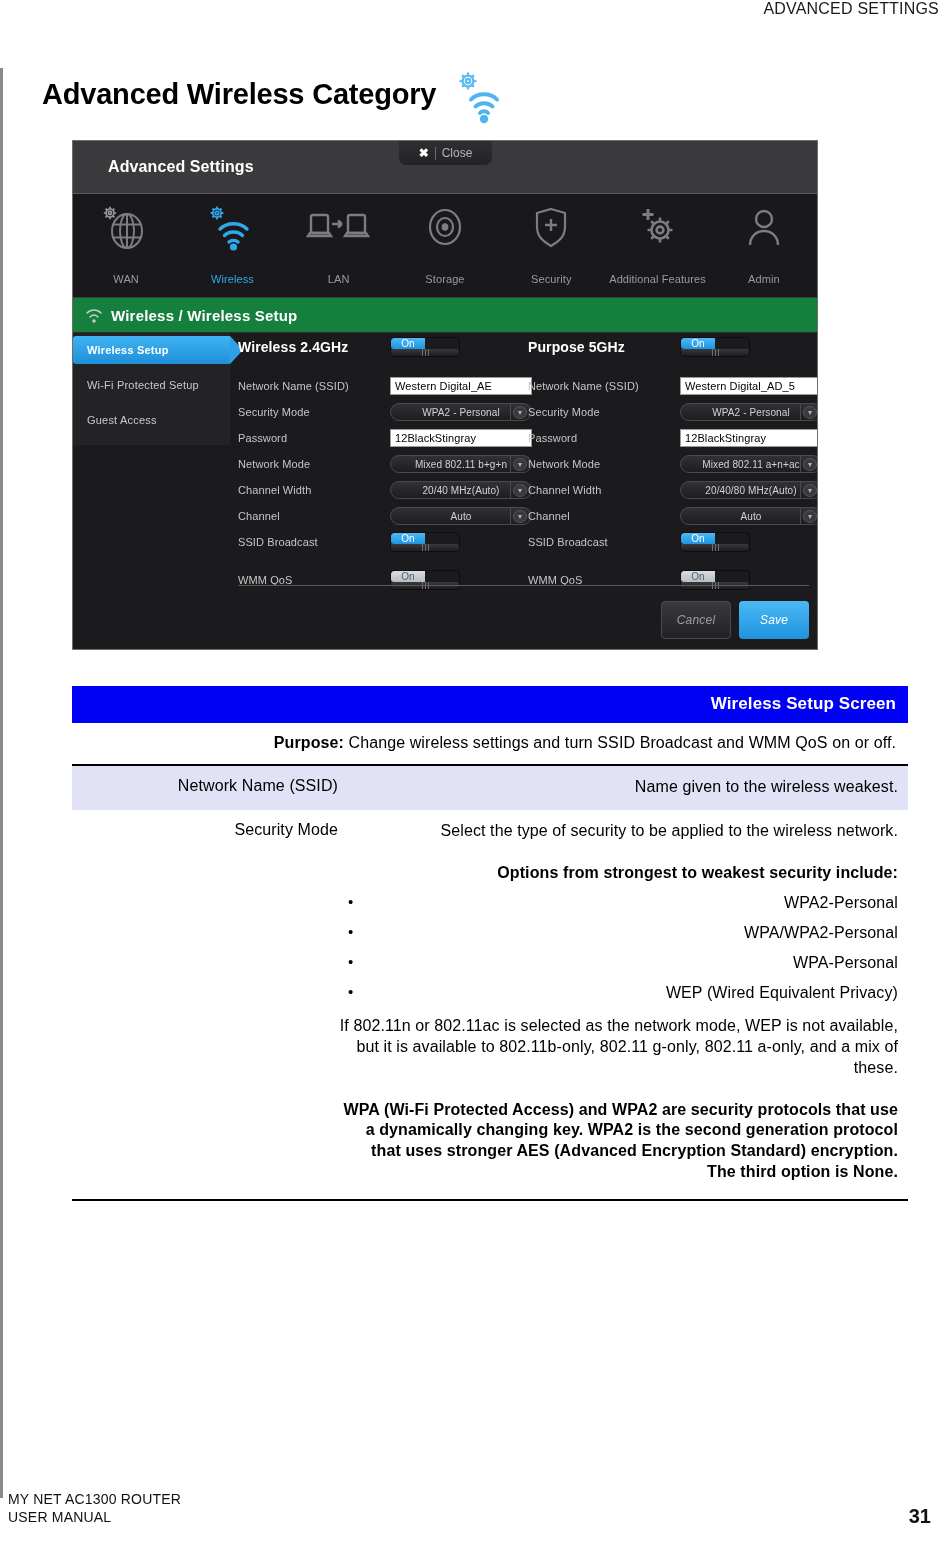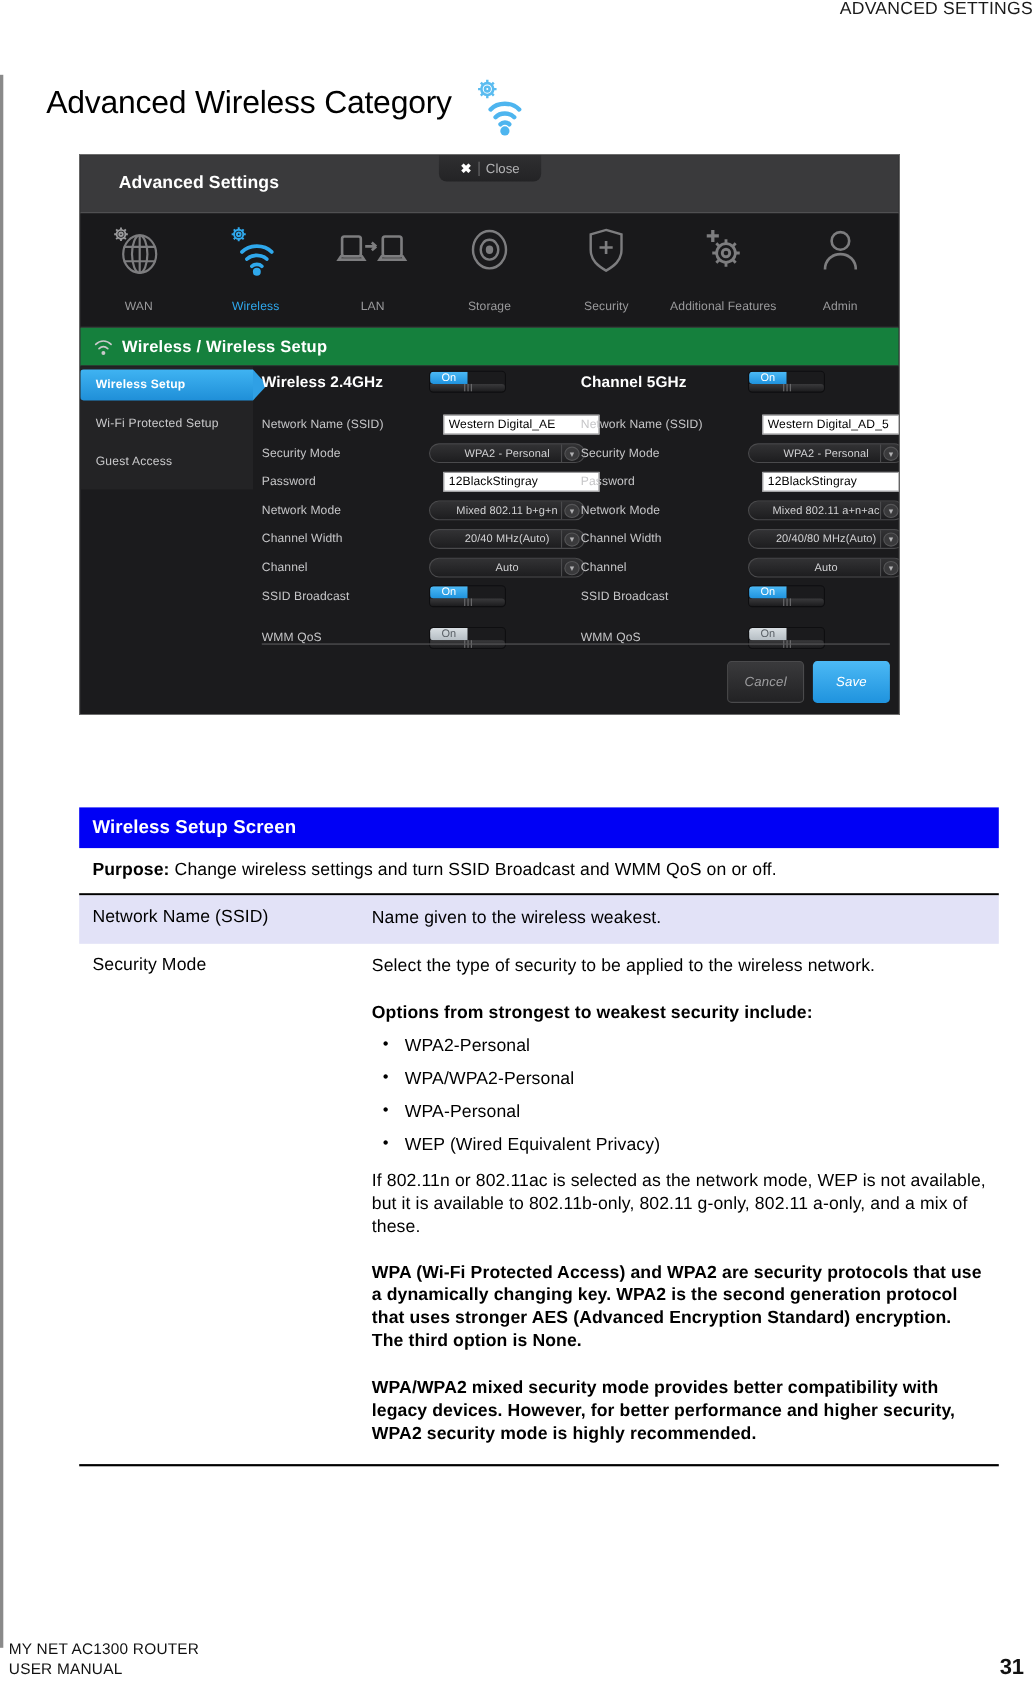--- a/index.html
+++ b/index.html
@@ -40,21 +40,21 @@
   
   .page-title-row {
     position: absolute;
     left: 42px;
     top: 80px;
     display: flex;
     align-items: flex-start;
   }
   .page-title {
     font-size: 29px;
-    font-weight: normal;
+    font-weight: bold;
     letter-spacing: -0.2px;
     line-height: 1;
     color: #000;
     white-space: nowrap;
   }
   .title-icon {
     margin-left: 14px;
     margin-top: -12px;
     width: 62px;
     height: 56px;
@@ -258,21 +258,20 @@
     border: 1px solid #9a9a9c;
     box-sizing: border-box;
     font-size: 11px;
     color: #000;
     display: flex;
     align-items: center;
     padding-left: 4px;
     letter-spacing: 0.1px;
     overflow: hidden;
     white-space: nowrap;
-    margin-left: 13px;
   }
   .select {
     width: 142px;
     height: 18px;
     background: linear-gradient(#323234, #1d1d1f);
     border: 1px solid #4a4a4c;
     border-radius: 9px;
     box-sizing: border-box;
     display: flex;
     align-items: center;
@@ -382,22 +381,23 @@
   }
   .btn-save {
     background: linear-gradient(#4cb9f5, #1f93de);
     color: #ffffff;
   }
 
   
   .tbl {
     position: absolute;
     left: 72px;
-    top: 734px;
+    top: 686px;
     width: 836px;
+    text-align: right;
   }
   .tbl-head {
     background: #0000f5;
     color: #ffffff;
     font-size: 17px;
     font-weight: bold;
     padding: 8px 12px 9px 12px;
     letter-spacing: 0.1px;
   }
   .tbl-purpose {
@@ -731,21 +731,21 @@
                 <i></i>
                 <i></i>
               </span>
           </div>
         </div>
       </div>
     </div>
 
     <div class="panel p5">
       <div class="panel-head">
-        <div class="panel-title">Channel 5GHz</div>
+        <div class="panel-title">Purpose 5GHz</div>
         <div class="toggle">
           <span class="on">On</span>
           <span class="knob">
               <i></i>
               <i></i>
               <i></i>
             </span>
         </div>
       </div>
 
@@ -865,21 +865,20 @@
       <p>Select the type of security to be applied to the wireless network.</p>
       <p>Options from strongest to weakest security include:</p>
       <ul>
         <li>WPA2-Personal</li>
         <li>WPA/WPA2-Personal</li>
         <li>WPA-Personal</li>
         <li>WEP (Wired Equivalent Privacy)</li>
       </ul>
       <p class="tight">If 802.11n or 802.11ac is selected as the network mode, WEP is not available, but it is available to 802.11b-only, 802.11 g-only, 802.11 a-only, and a mix of these.</p>
       <p>WPA (Wi-Fi Protected Access) and WPA2 are security protocols that use a dynamically changing key. WPA2 is the second generation protocol that uses stronger AES (Advanced Encryption Standard) encryption. The third option is None.</p>
-      <p>WPA/WPA2 mixed security mode provides better compatibility with legacy devices. However, for better performance and higher security, WPA2 security mode is highly recommended.</p>
     </div>
   </div>
 
   <div class="tbl-bottom-rule"></div>
 </div>
 
 <div class="footer">
   <div>MY NET AC1300 ROUTER</div>
   <div>USER MANUAL</div>
 </div>

